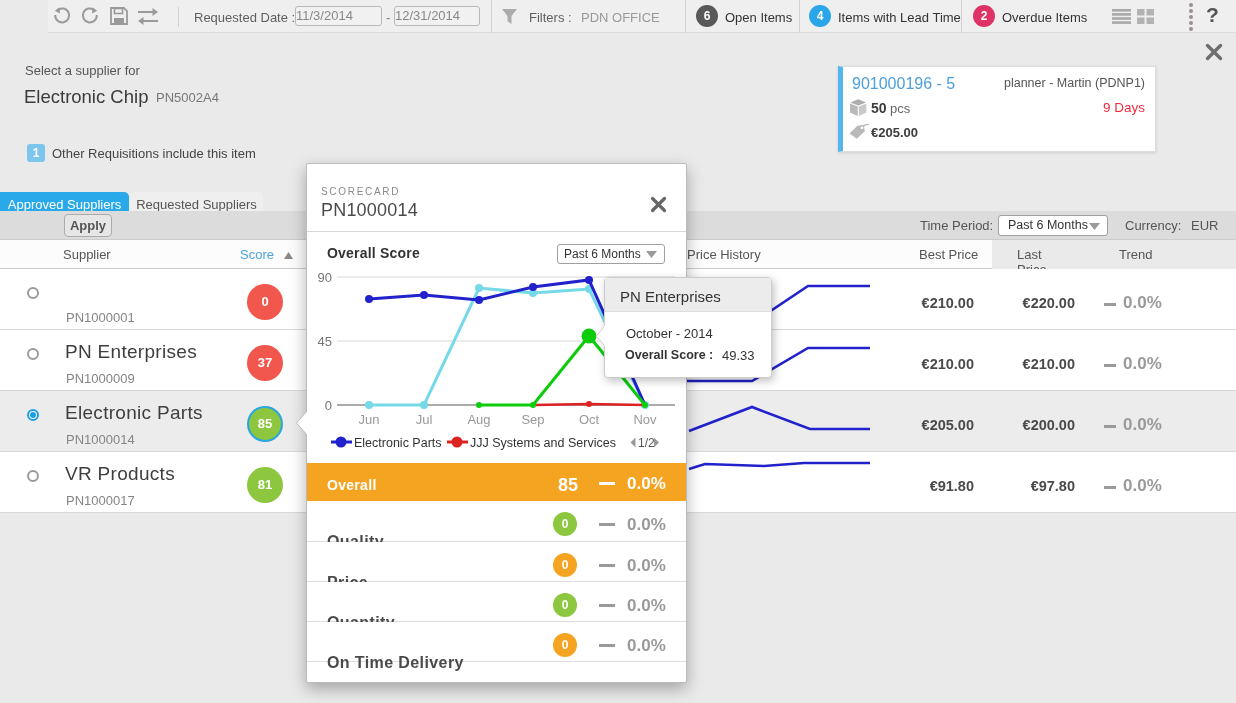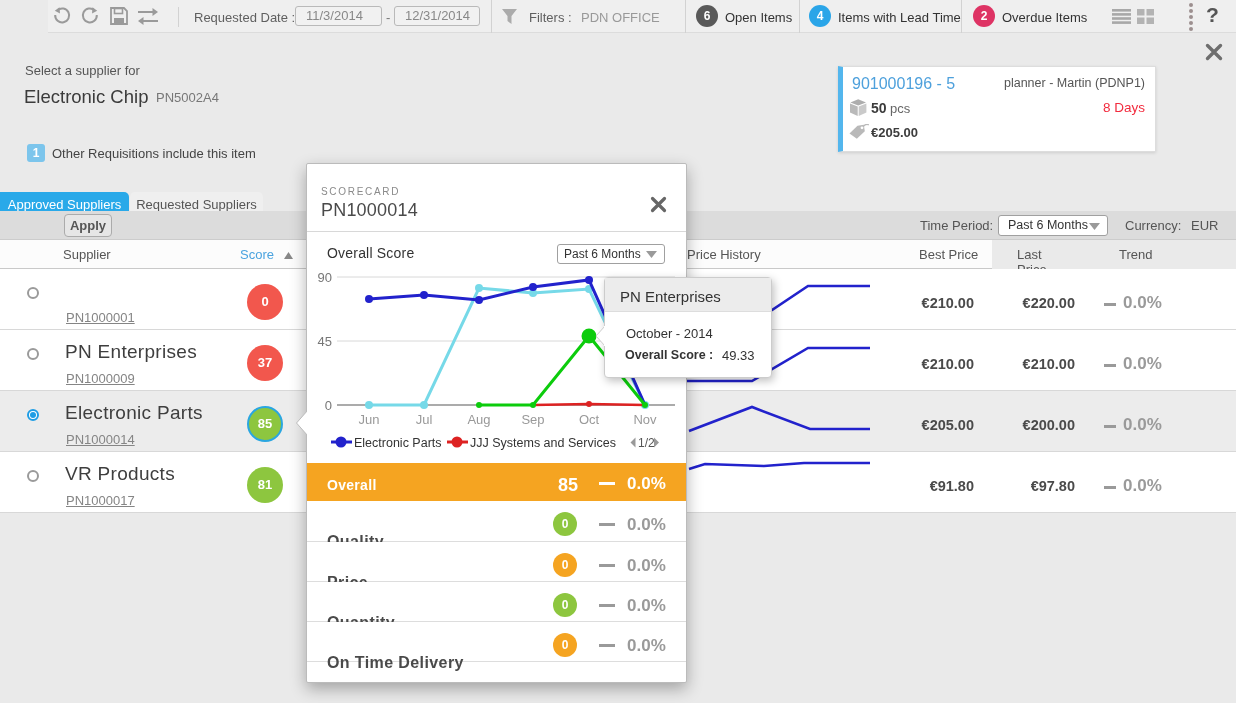--- a/index.html
+++ b/index.html
@@ -3,29 +3,29 @@
 <meta charset="utf-8">
 <style>
 * { margin:0; padding:0; box-sizing:border-box; }
 html,body { width:1236px; height:703px; overflow:hidden; }
 body { font-family:"Liberation Sans", sans-serif; background:#eaeaea; position:relative; }
 .abs { position:absolute; }
 .toolbar { left:0; top:0; width:1236px; height:33px; background:#efefef; border-bottom:1px solid #dcdcdc;margin-left:48px; }
 .sep { position:absolute; top:0; width:1px; height:33px; background:#d2d2d2; }
 .badge { position:absolute; top:5px; width:22px; height:22px; border-radius:50%; color:#fff; font-size:12px; font-weight:bold; text-align:center; line-height:22px; }
 .tbtxt { position:absolute; top:10px; font-size:13px; color:#666; }
-.dateinput { position:absolute; top:6px; height:20px; border:1px solid #b9b9b9; border-radius:3px; font-size:13px; color:#888; line-height:18px; padding-left:10px; background:#f1f1f1; }
+.dateinput { position:absolute; top:6px; height:20px; border:1px solid #b9b9b9; border-radius:3px; font-size:13px; color:#888; line-height:18px; background:#f1f1f1; }
 .card { left:838px; top:66px; width:318px; height:86px; background:#fff; border:1px solid #ddd; border-left:5px solid #53b6ed; box-shadow:0 1px 3px rgba(0,0,0,0.12); }
 .tab { position:absolute; top:192px; height:26px; font-size:13px; text-align:center; line-height:26px; }
 .graybar { left:0; top:211px; width:1236px; height:29px; background:#dcdcdc; border-bottom:1px solid #cccccc; }
 .thead { left:0; top:240px; width:992px; height:29px; background:#fcfcfc; border-bottom:1px solid #c9c9c9; }
 .th { position:absolute; top:7px; font-size:13px; color:#555; }
 .row { position:absolute; left:0; width:1236px; height:61px; background:#fff; border-bottom:1px solid #d8d8d8; }
 .rname { position:absolute; left:65px; top:11px; font-size:19px; color:#3e3e3e; letter-spacing:0.3px; }
-.rcode { position:absolute; left:66px; top:41px; font-size:13px; color:#858585;text-decoration:underline; }
+.rcode { position:absolute; left:66px; top:41px; font-size:13px; color:#858585; }
 .radio { position:absolute; left:26.5px; top:17.5px; width:12px; height:12px; border:2px solid #9a9a9a; border-radius:50%; background:#fff; }
 .score { position:absolute; left:247px; top:15px; width:36px; height:36px; border-radius:50%; color:#fff; font-weight:bold; font-size:13px; text-align:center; line-height:36px; }
 .price { position:absolute; top:26px; font-size:14.5px; font-weight:bold; color:#4a4a4a; text-align:right; width:90px; }
 .dashr { position:absolute; background:#9a9a9a; }
 .pct { position:absolute; font-size:17px; font-weight:bold; color:#9a9a9a; }
 .popup { left:306px; top:163px; width:381px; height:520px; background:#fff; border:1px solid #bbb; border-radius:2px; box-shadow:0 6px 16px rgba(0,0,0,0.3); }
 .prow { position:absolute; left:307px; width:379px; height:40px; background:#fff; border-bottom:1px solid #ddd; }
 .prow .lbl { position:absolute; left:20px; top:32px; font-size:16px; font-weight:bold; color:#4a4a4a; letter-spacing:0.4px; }
 .pbadge { position:absolute; left:246px; top:11px; width:24px; height:24px; border-radius:50%; color:#fff; font-size:12px; font-weight:bold; text-align:center; line-height:24px; }
 .tooltip { left:604px; top:277px; width:168px; height:101px; background:#fff; border:1px solid #ccc; border-radius:4px; box-shadow:2px 3px 8px rgba(0,0,0,0.25); }
@@ -121,21 +121,21 @@
 <div class="abs" style="left:945px;top:76px;width:200px;text-align:right;font-size:12.5px;color:#555">planner - Martin (PDNP1)</div>
 <svg class="abs" style="left:850px;top:99px" width="17" height="17" viewBox="0 0 17 17">
     <g>
       <path d="M0 4.5 L7.7 7.5 L7.7 17 L0 13.5 Z" fill="#b9b9b9"></path>
       <path d="M8.7 7.5 L16.4 4.5 L16.4 13.5 L8.7 17 Z" fill="#cacaca"></path>
       <path d="M0.4 3.4 L8.2 0.3 L16 3.4 L8.2 6.5 Z" fill="#adadad"></path>
     </g>
   </svg>
 <div class="abs" style="left:871px;top:100px;font-size:14px;font-weight:bold;color:#3c3c3c">50</div>
 <div class="abs" style="left:890px;top:101px;font-size:13px;color:#666">pcs</div>
-<div class="abs" style="left:945px;top:100px;width:200px;text-align:right;font-size:13.5px;color:#f22b3e">8 Days</div>
+<div class="abs" style="left:945px;top:100px;width:200px;text-align:right;font-size:13.5px;color:#f22b3e">9 Days</div>
 <svg class="abs" style="left:849px;top:124px" width="21" height="15" viewBox="0 0 21 15">
     <g>
       <path d="M0.5 9.5 L8.5 1.8 L14.8 0.8 L15.8 7.2 L7.8 14.8 Z" fill="#b9b9b9"></path>
       <circle cx="13" cy="3.8" r="1.4" fill="#fff"></circle>
       <path d="M14.2 2.6 Q16.8 -0.6 19.8 0.8" stroke="#b9b9b9" stroke-width="1.3" fill="none"></path>
     </g>
   </svg>
 <div class="abs" style="left:871px;top:125px;font-size:13px;font-weight:bold;color:#3c3c3c">€205.00</div>
 
 <div class="abs" style="left:27px;top:144px;width:18px;height:18px;background:#7cc5ec;border-radius:3px;color:#fff;font-size:12px;font-weight:bold;text-align:center;line-height:18px">1</div>
@@ -227,21 +227,21 @@
 <svg class="abs" style="left:295px;top:410px" width="13" height="26" viewBox="0 0 13 26">
     <path d="M13 0 L1.5 13 L13 26" fill="#fff" stroke="#bbb" stroke-width="1"></path>
     <rect x="12" y="0" width="2" height="26" fill="#fff"></rect>
   </svg>
 <div class="abs" style="left:321px;top:186px;font-size:10px;color:#8a8a8a;letter-spacing:1.7px">SCORECARD</div>
 <div class="abs" style="left:321px;top:200px;font-size:18px;color:#4a4a4a;letter-spacing:0.2px">PN1000014</div>
 <svg class="abs" style="left:650px;top:196px" width="17" height="17" viewBox="0 0 17 17">
     <path d="M2.5 2.5 L14.5 14.5 M14.5 2.5 L2.5 14.5" stroke="#666" stroke-width="3.2" stroke-linecap="round"></path>
   </svg>
 <div class="abs" style="left:307px;top:231px;width:379px;height:1px;background:#d8d8d8"></div>
-<div class="abs" style="left:327px;top:245px;font-size:14px;font-weight:normal;color:#333;letter-spacing:0.2px">Overall Score</div>
+<div class="abs" style="left:327px;top:245px;font-size:14px;font-weight:bold;color:#333;letter-spacing:0.2px">Overall Score</div>
 <div class="selbox" style="left:557px;top:244px;width:108px;height:20px;font-size:12px;line-height:18px;padding-left:6px">Past 6 Months
   <svg style="position:absolute;right:7px;top:6px" width="11" height="7" viewBox="0 0 11 7">
       <path d="M0 0 H11 L5.5 7 Z" fill="#9a9a9a"></path>
     </svg>
 </div>
 
 <svg class="abs" style="left:308px;top:265px" width="377" height="190" viewBox="0 0 377 190">
   <line x1="29" y1="12" x2="367" y2="12" stroke="#d8d8d8" stroke-width="1"></line>
   <line x1="29" y1="76" x2="367" y2="76" stroke="#d8d8d8" stroke-width="1"></line>
   <line x1="29" y1="140" x2="367" y2="140" stroke="#ababab" stroke-width="2"></line>

